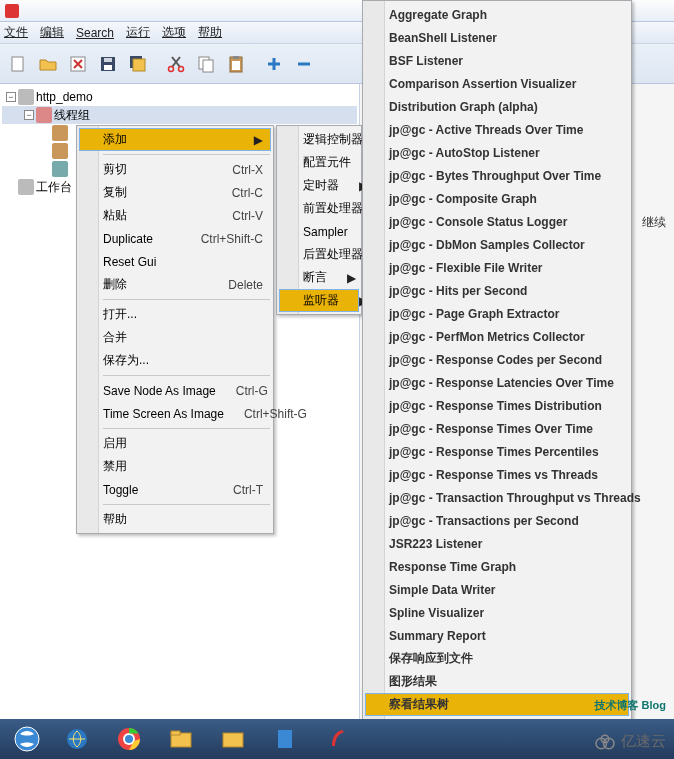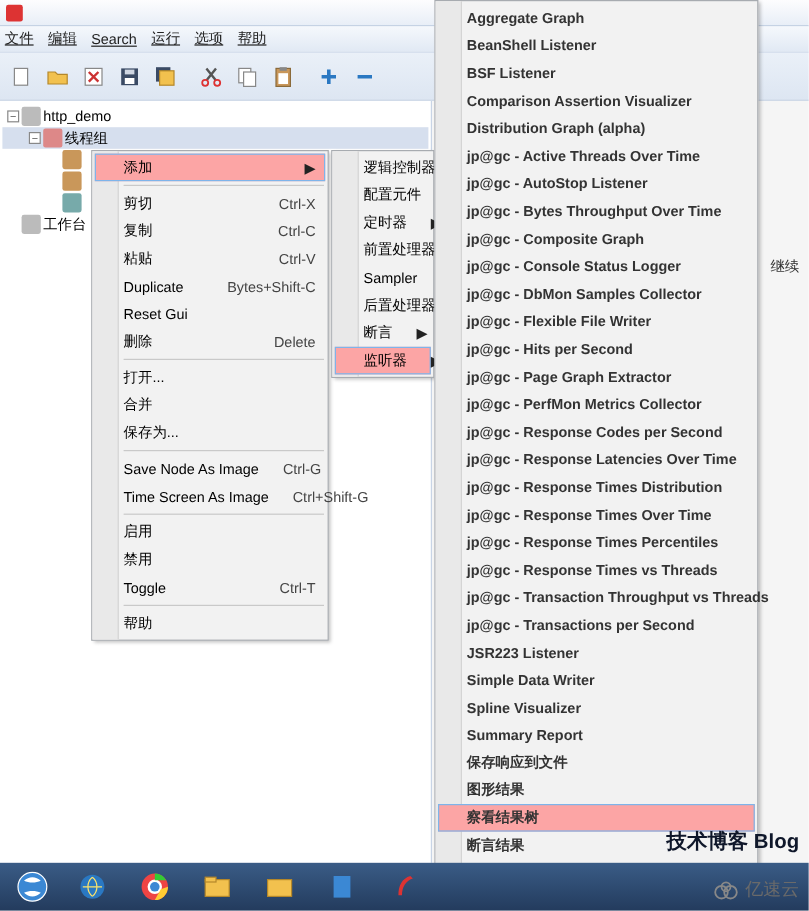--- a/index.html
+++ b/index.html
@@ -24,40 +24,40 @@
 .tnode .tog { width:10px; height:10px; border:1px solid #888; background:#fff; color:#555; font-size:9px; line-height:8px; text-align:center; }
 .tnode .ticon { width:16px; height:16px; background:#bbb; border-radius:2px; }
 .tnode .lbl { color:#000; }
 .sel { background:#d6dfee; }
 
 .right { flex:1; background:#f5f5f5; position:relative; }
 .right .label { position:absolute; right:8px; top:130px; color:#333; }
 
 .ctxmenu { position:absolute; background:#f2f2f2; border:1px solid #a7abb0; box-shadow:2px 2px 3px rgba(0,0,0,.25); padding:2px; }
 .ctxmenu .mitem { height:23px; display:flex; align-items:center; padding:0 8px 0 24px; position:relative; color:#000; cursor:default; white-space:nowrap; }
-.ctxmenu .mitem.hi { background:#fca5a5; border:1px solid #7eb4ea; padding:0 7px 0 23px; }
+.ctxmenu .mitem.hi { background:#eab308; border:1px solid #7eb4ea; padding:0 7px 0 23px; }
 .ctxmenu .mitem .sc { margin-left:auto; color:#444; padding-left:20px; }
 .ctxmenu .mitem .arr { margin-left:auto; color:#222; padding-left:20px; }
 .ctxmenu .msep { height:1px; background:#c9c9c9; margin:3px 1px 3px 24px; }
 .ctxmenu .iconstrip { position:absolute; left:0; top:0; bottom:0; width:22px; background:#e9e9e9; border-right:1px solid #d4d4d4; }
 
 #menu1 { left:76px; top:125px; width:198px; }
 #menu2 { left:276px; top:125px; width:86px; }
 #menu3 { left:362px; top:0px; width:270px; }
 
 #menu3 .mitem { height:23px; font-weight:bold; color:#333;}
 
 .taskbar { position:absolute; left:0; bottom:0; height:40px; width:100%; background:linear-gradient(#3a5c86,#233b5d); display:flex; align-items:center; padding:0 4px; gap:2px; }
 .tbtn { width:50px; height:34px; display:flex; align-items:center; justify-content:center; border-radius:3px; }
 .tbtn svg { width:26px; height:26px; }
 .tbtn.start { width:46px; }
 
 .wm { position:absolute; right:8px; bottom:46px; color:#777; font-family:Arial; pointer-events:none; text-align:right; }
 .wm .big { font-size:24px; font-weight:900; letter-spacing:1px; color:#666; }
-.wm .sm { font-size:17px; font-weight:bold; color:#0f172a; }
+.wm .sm { font-size:11px; font-weight:bold; color:#0f766e; }
 .wm2 { position:absolute; right:8px; bottom:8px; color:#777; display:flex; align-items:center; gap:4px; pointer-events:none;}
 .wm2 svg{width:24px;height:18px;}
 .wm2 span{font-size:15px;color:#6a6a6a;font-weight:400;}
 </style>
 </head>
 <body>
 
 <div class="titlebar">
  <div class="ticon"></div>
 </div>
@@ -187,21 +187,21 @@
       <div class="mitem">
         <span>复制</span>
         <span class="sc">Ctrl-C</span>
       </div>
       <div class="mitem">
         <span>粘贴</span>
         <span class="sc">Ctrl-V</span>
       </div>
       <div class="mitem">
         <span>Duplicate</span>
-        <span class="sc">Bytes+Shift-C</span>
+        <span class="sc">Ctrl+Shift-C</span>
       </div>
       <div class="mitem">
         <span>Reset Gui</span>
       </div>
       <div class="mitem">
         <span>删除</span>
         <span class="sc">Delete</span>
       </div>
       <div class="msep"></div>
       <div class="mitem">
@@ -345,20 +345,23 @@
         <span>jp@gc - Response Times vs Threads</span>
       </div>
       <div class="mitem">
         <span>jp@gc - Transaction Throughput vs Threads</span>
       </div>
       <div class="mitem">
         <span>jp@gc - Transactions per Second</span>
       </div>
       <div class="mitem">
         <span>JSR223 Listener</span>
+      </div>
+      <div class="mitem">
+        <span>Response Time Graph</span>
       </div>
       <div class="mitem">
         <span>Simple Data Writer</span>
       </div>
       <div class="mitem">
         <span>Spline Visualizer</span>
       </div>
       <div class="mitem">
         <span>Summary Report</span>
       </div>

